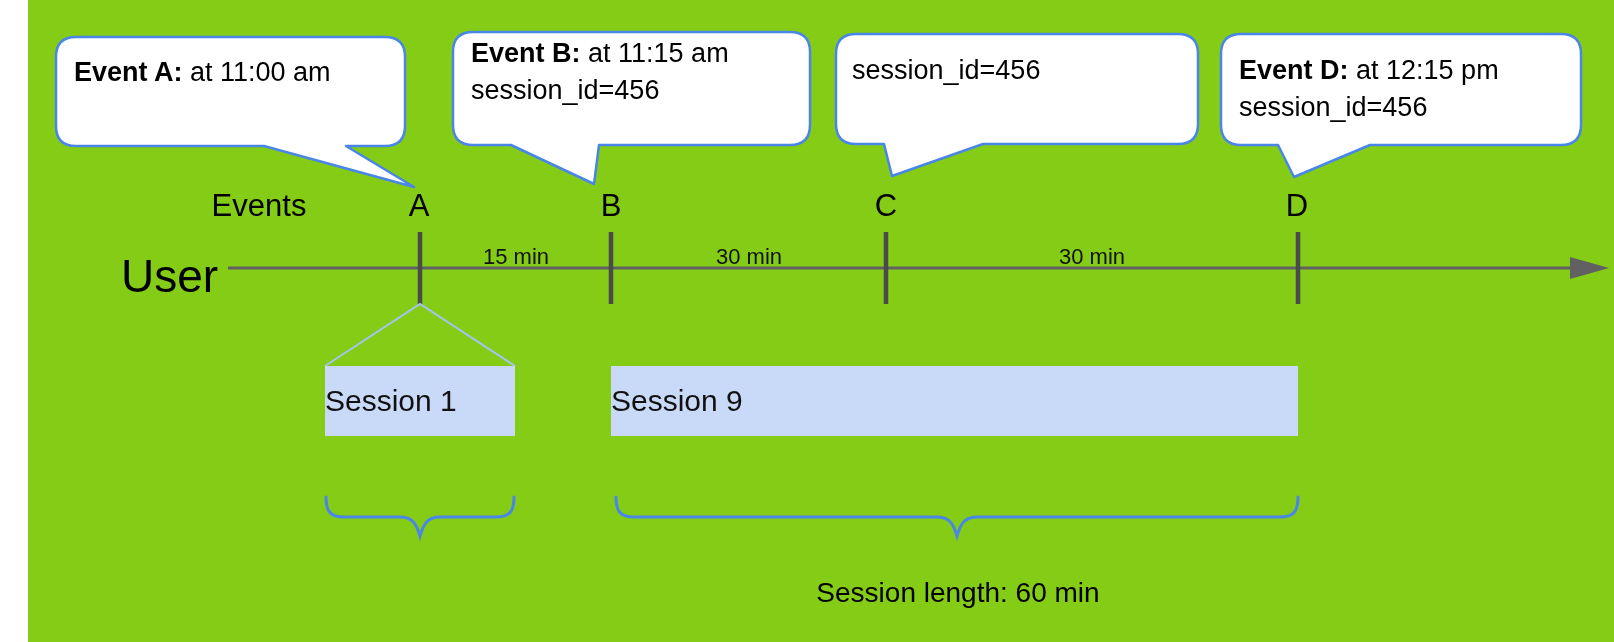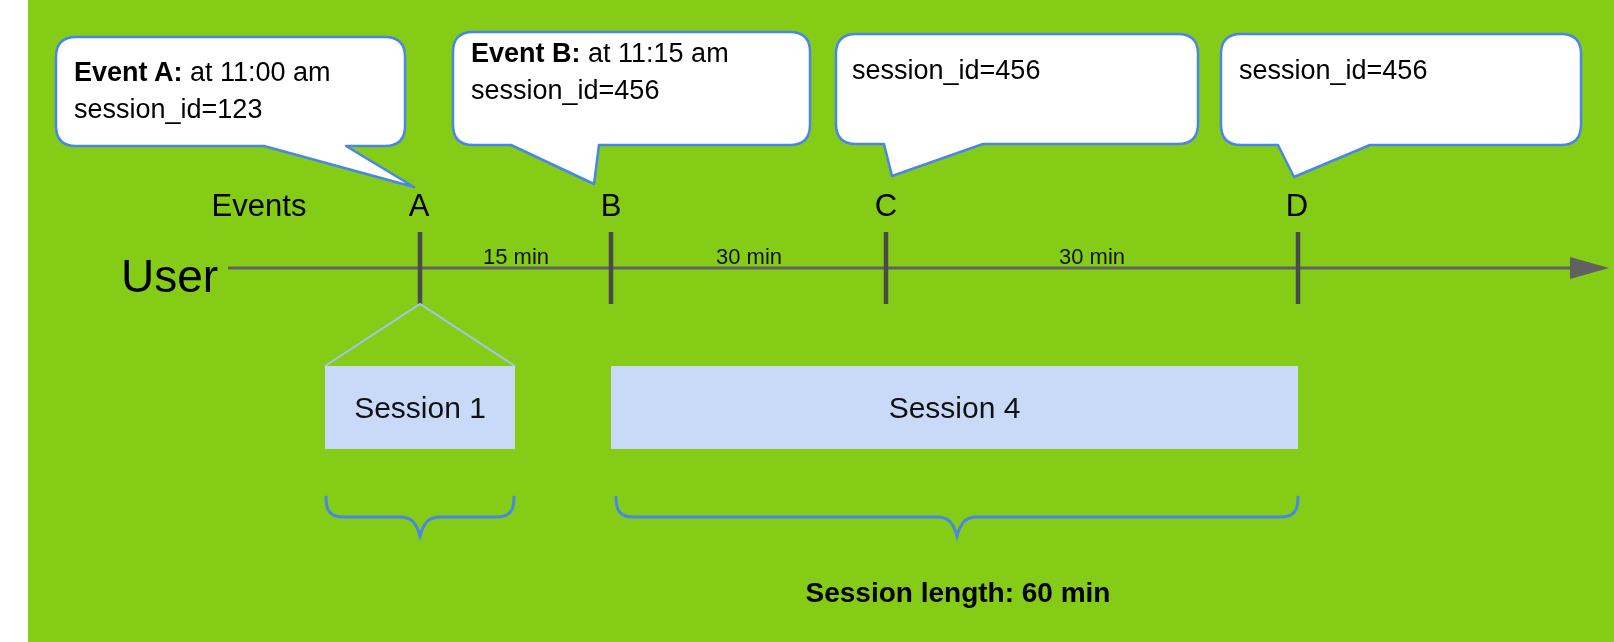--- a/index.html
+++ b/index.html
@@ -14,23 +14,23 @@
   }
   .canvas svg{position:absolute;left:0;top:0;}
   .abs{position:absolute;white-space:nowrap;}
   .cx{transform:translateX(-50%);}
   .callout-text{font-size:27px;line-height:37px;}
   .callout-text .b{font-weight:bold;}
   .marker{font-size:31px;top:188px;}
   .interval{font-size:22px;top:244px;color:#111111;}
   .user-label{font-size:46px;left:93px;top:249px;}
   .session-box{
-    position:absolute;top:366px;height:83px;
+    position:absolute;top:366px;height:70px;
     background:#c9daf8;
-    display:flex;align-items:center;justify-content:center;
+    display:flex;align-items:center;
     font-size:30px;color:#111111;
   }
   .length-label{font-size:28px;top:577px;}
 </style>
 </head>
 <body>
 
 <div class="canvas">
 
   <svg width="1614" height="642" viewBox="0 0 1614 642">
@@ -49,47 +49,47 @@
     <path d="M445,32 H762 Q782,32 782,52 V125 Q782,145 762,145 H571 L566,184 L483,145 H445 Q425,145 425,125 V52 Q425,32 445,32 Z" fill="#ffffff" stroke="#4a86e8" stroke-width="2.5" stroke-linejoin="round"></path>
     <path d="M828,34 H1150 Q1170,34 1170,54 V124 Q1170,144 1150,144 H955 L864,176 L856,144 H828 Q808,144 808,124 V54 Q808,34 828,34 Z" fill="#ffffff" stroke="#4a86e8" stroke-width="2.5" stroke-linejoin="round"></path>
     <path d="M1213,34 H1533 Q1553,34 1553,54 V125 Q1553,145 1533,145 H1342 L1266,177 L1250,145 H1213 Q1193,145 1193,125 V54 Q1193,34 1213,34 Z" fill="#ffffff" stroke="#4a86e8" stroke-width="2.5" stroke-linejoin="round"></path>
 
     <path d="M298,497 C298,511 302,517 316,517 L372,517 C383,517 388,522 392,536 C396,522 401,517 412,517 L468,517 C482,517 486,511 486,497" fill="none" stroke="#4a86e8" stroke-width="3" stroke-linecap="round"></path>
     <path d="M588,497 C588,511 592,517 606,517 L909,517 C920,517 925,522 929,536 C933,522 938,517 949,517 L1252,517 C1266,517 1270,511 1270,497" fill="none" stroke="#4a86e8" stroke-width="3" stroke-linecap="round"></path>
   </svg>
 
   <div class="abs callout-text" style="left:46px;top:54px;">
     <div><span class="b">Event A:</span><span> at 11:00 am</span></div>
-    <div>session_id=123</div>
   </div>
   <div class="abs callout-text" style="left:443px;top:35px;">
     <div><span class="b">Event B:</span><span> at 11:15 am</span></div>
     <div>session_id=456</div>
   </div>
   <div class="abs callout-text" style="left:824px;top:52px;">
     <div>session_id=456</div>
   </div>
   <div class="abs callout-text" style="left:1211px;top:52px;">
+    <div><span class="b">Event D:</span><span> at 12:15 pm</span></div>
     <div>session_id=456</div>
   </div>
 
   <div class="abs marker cx" style="left:231px;">Events</div>
   <div class="abs marker cx" style="left:391px;">A</div>
   <div class="abs marker cx" style="left:583px;">B</div>
   <div class="abs marker cx" style="left:858px;">C</div>
   <div class="abs marker cx" style="left:1269px;">D</div>
 
   <div class="abs interval cx" style="left:488px;">15 min</div>
   <div class="abs interval cx" style="left:721px;">30 min</div>
   <div class="abs interval cx" style="left:1064px;">30 min</div>
 
   <div class="abs user-label">User</div>
 
   <div class="session-box" style="left:297px;width:190px;">
     <span>Session 1</span>
   </div>
   <div class="session-box" style="left:583px;width:687px;">
-    <span>Session 4</span>
+    <span>Session 9</span>
   </div>
 
-  <div class="abs length-label cx" style="left:930px;font-weight:bold;">Session length: 60 min</div>
+  <div class="abs length-label cx" style="left:930px;">Session length: 60 min</div>
 
 </div>
 
 </body></html>

